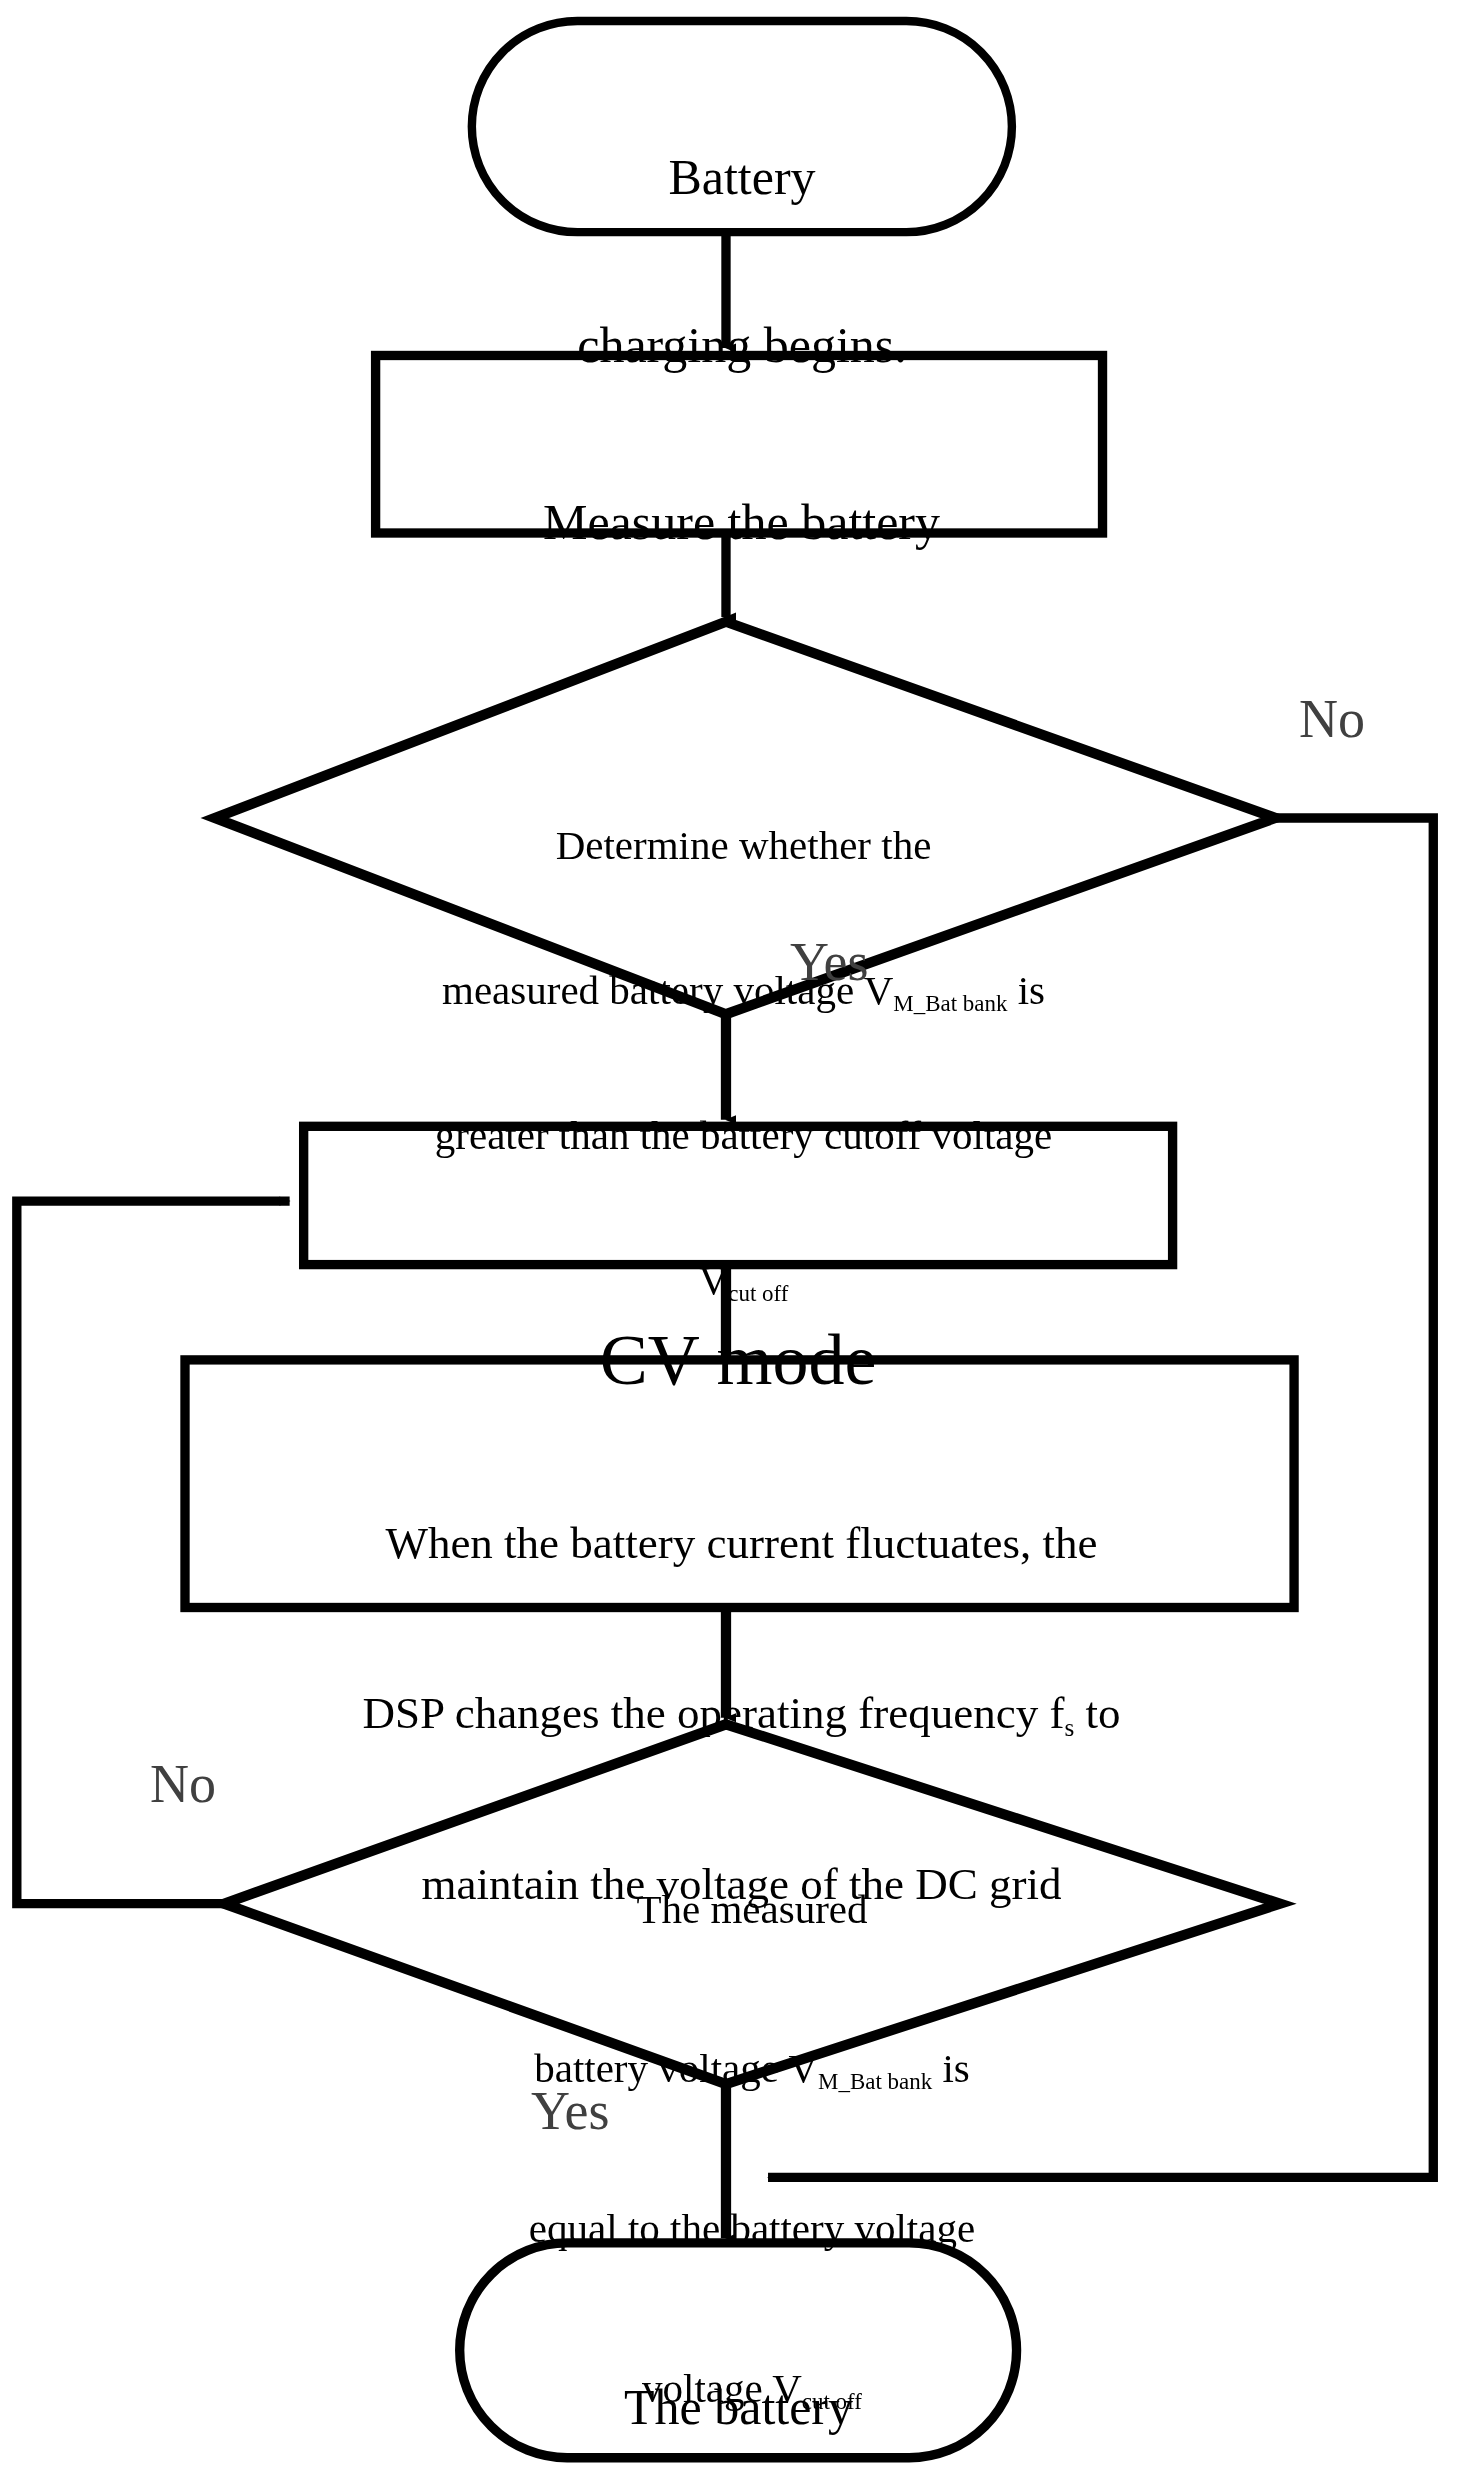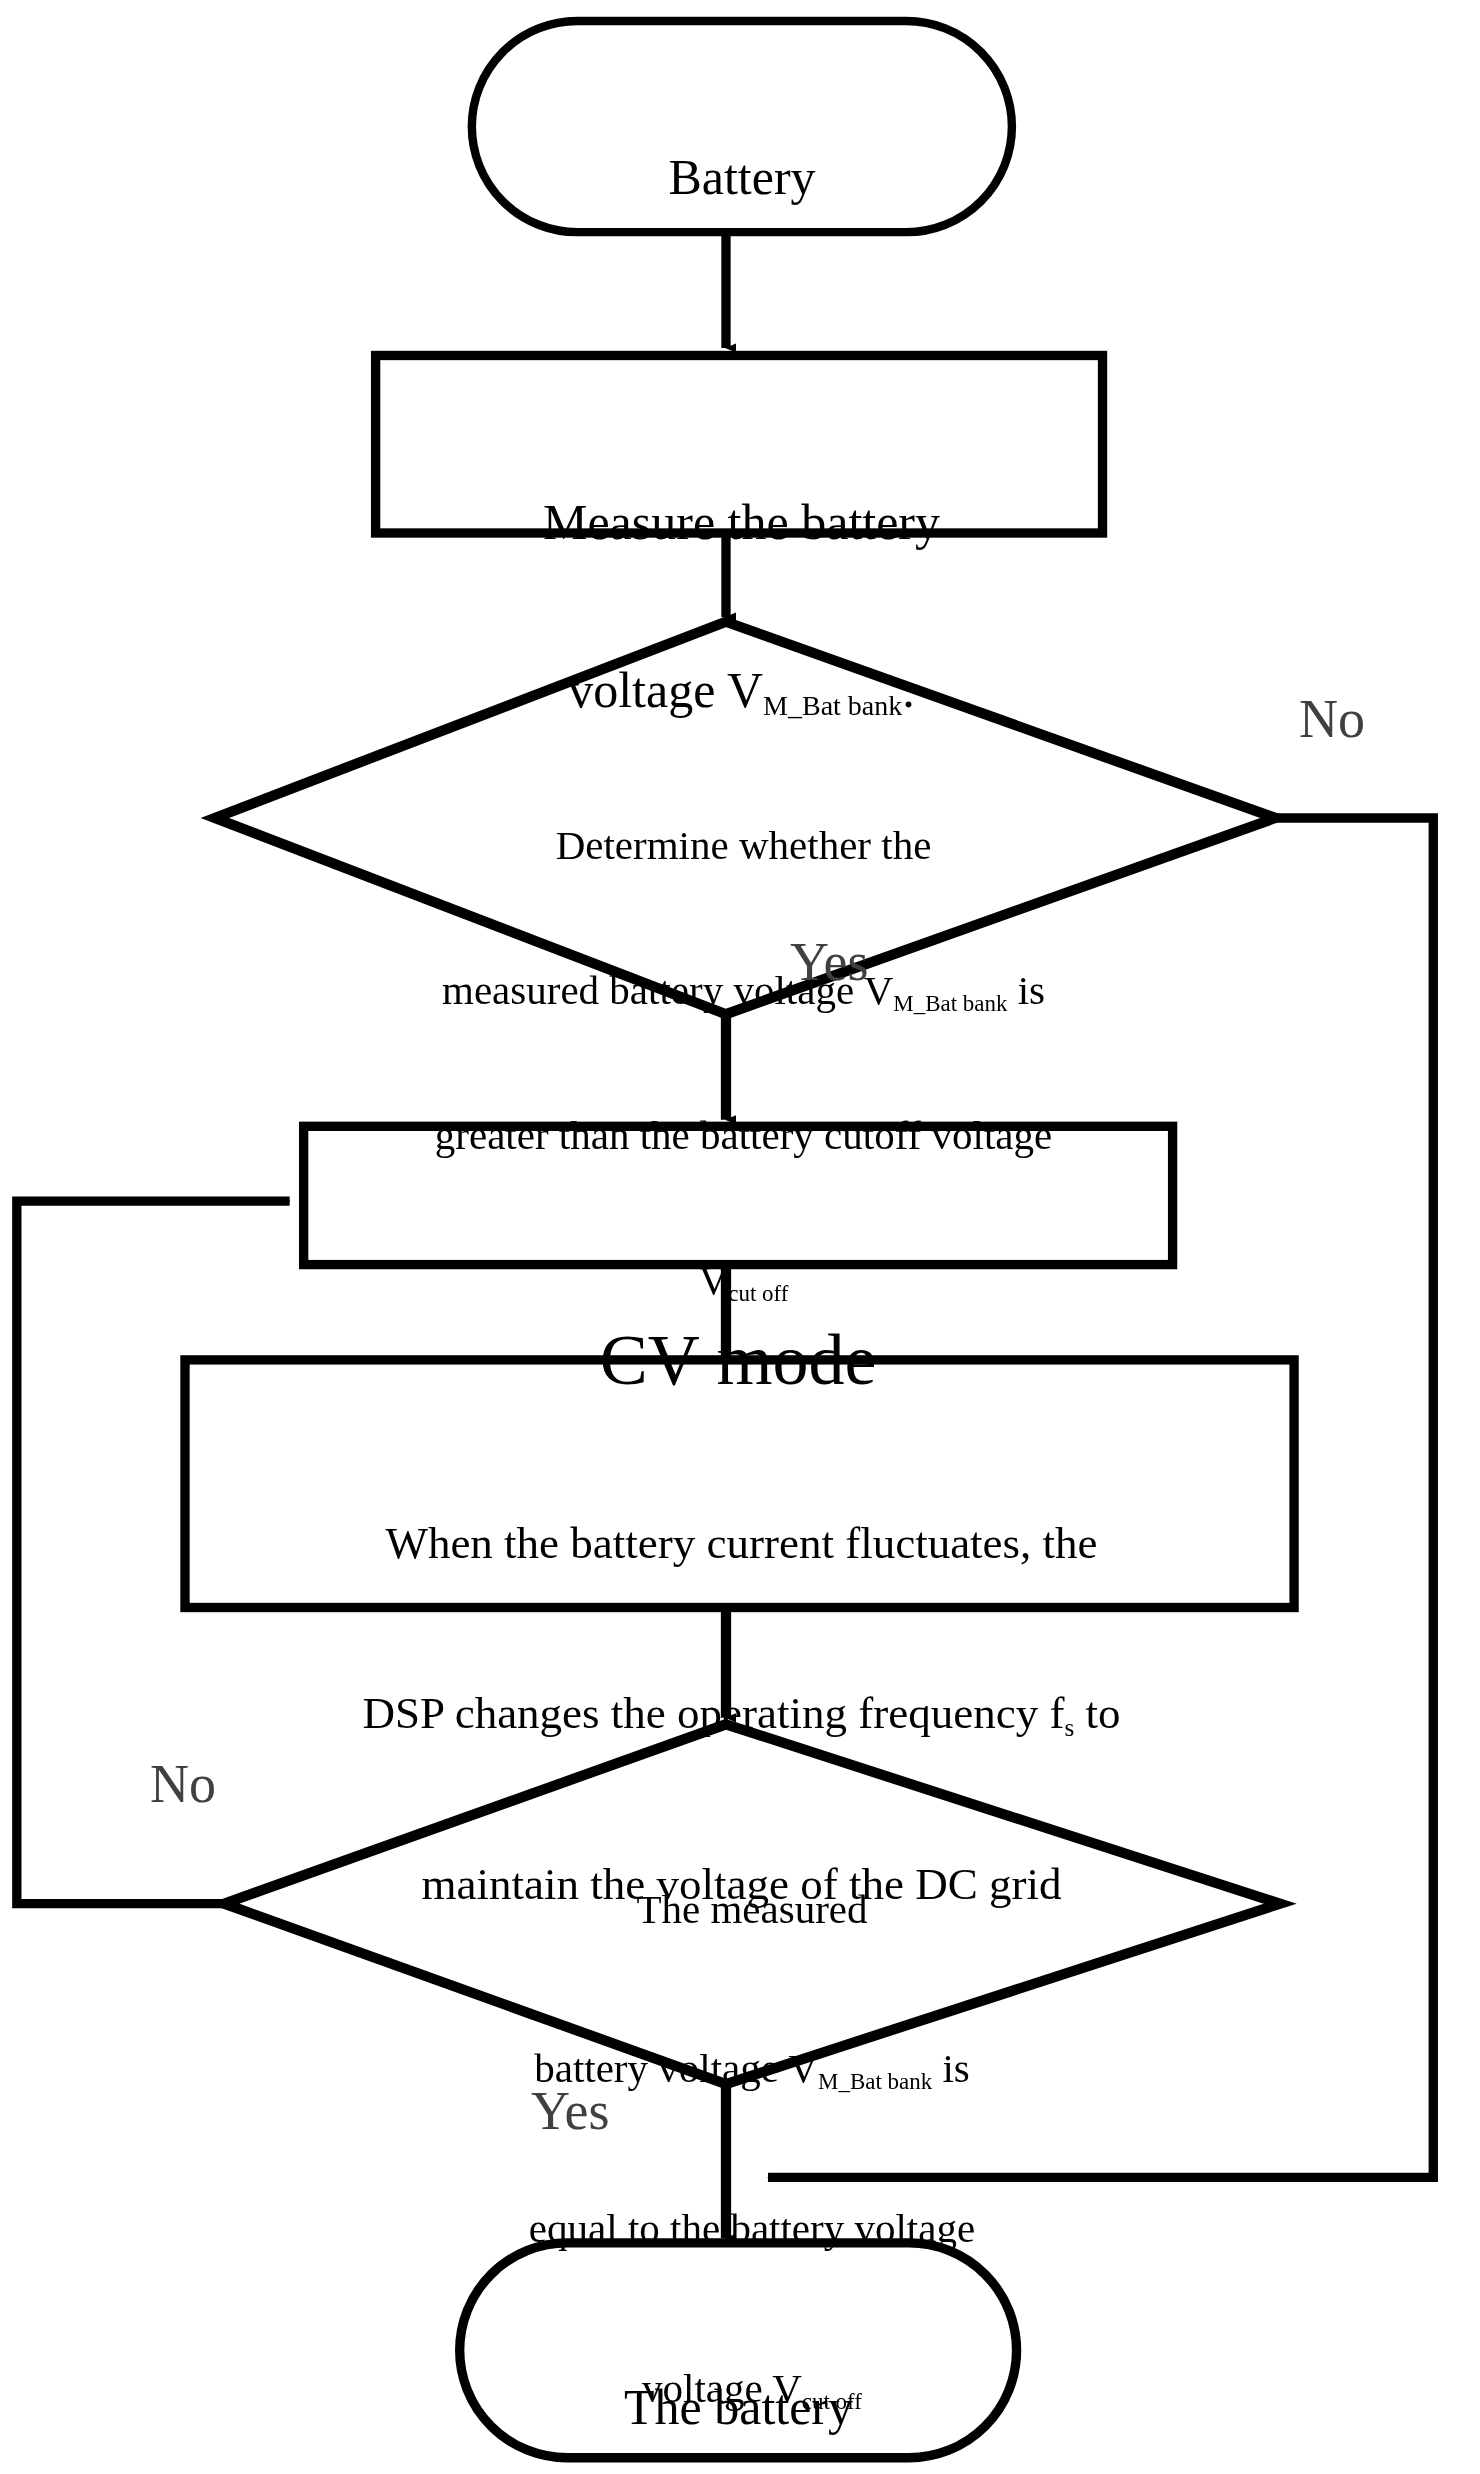--- a/index.html
+++ b/index.html
@@ -105,25 +105,25 @@
 
     <path d="M240,2037 L18,2037 L18,1285 L310,1285" fill="none" stroke="#000000" stroke-width="10" marker-end="url(#arrow-right)"></path>
 
     <line x1="777" y1="2230" x2="777" y2="2395" stroke="#000000" stroke-width="11" marker-end="url(#arrow-down)"></line>
 
     <rect x="492" y="2400" width="596" height="230" rx="115" ry="115" fill="#ffffff" stroke="#000000" stroke-width="10"></rect>
   </svg>
 
   <div class="node-text t-start">
     <div>Battery</div>
+    <div>charging begins.</div>
   </div>
 
   <div class="node-text t-measure">
     <div>Measure the battery</div>
-    <div><span>voltage V</span><sub>M_Bat bank</sub><span>.</span></div>
   </div>
 
   <div class="node-text t-dec1">
     <div>Determine whether the</div>
     <div><span>measured battery voltage V</span><sub>M_Bat bank</sub><span> is</span></div>
     <div>greater than the battery cutoff voltage</div>
     <div><span>V</span><sub>cut off</sub></div>
   </div>
 
   <div class="node-text t-cv">

